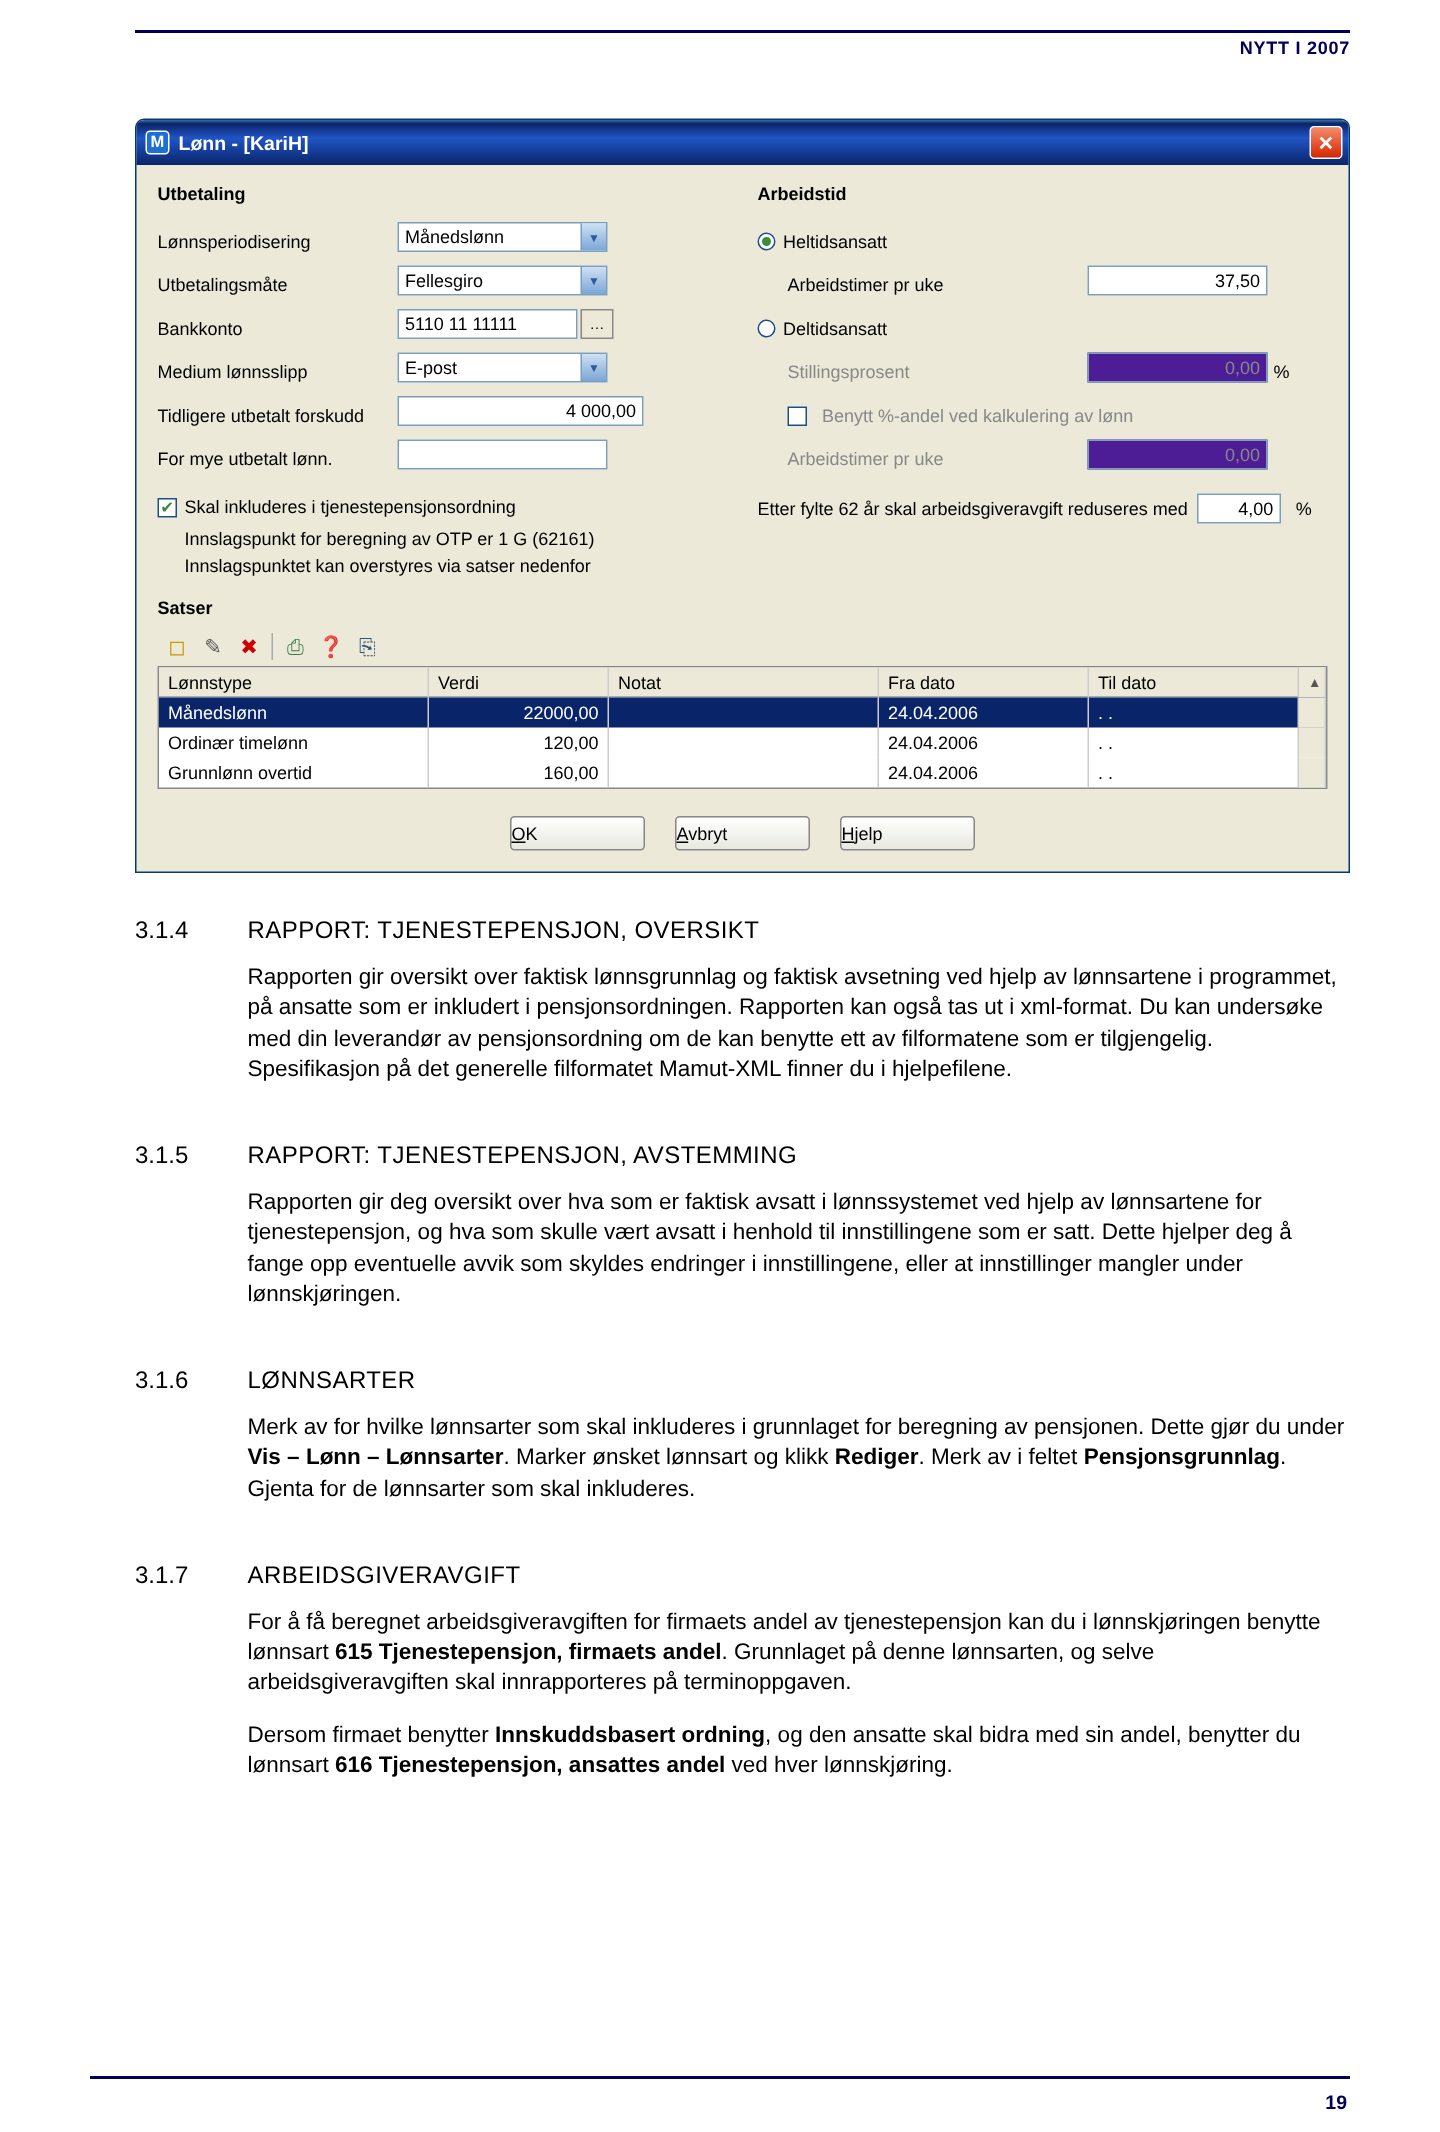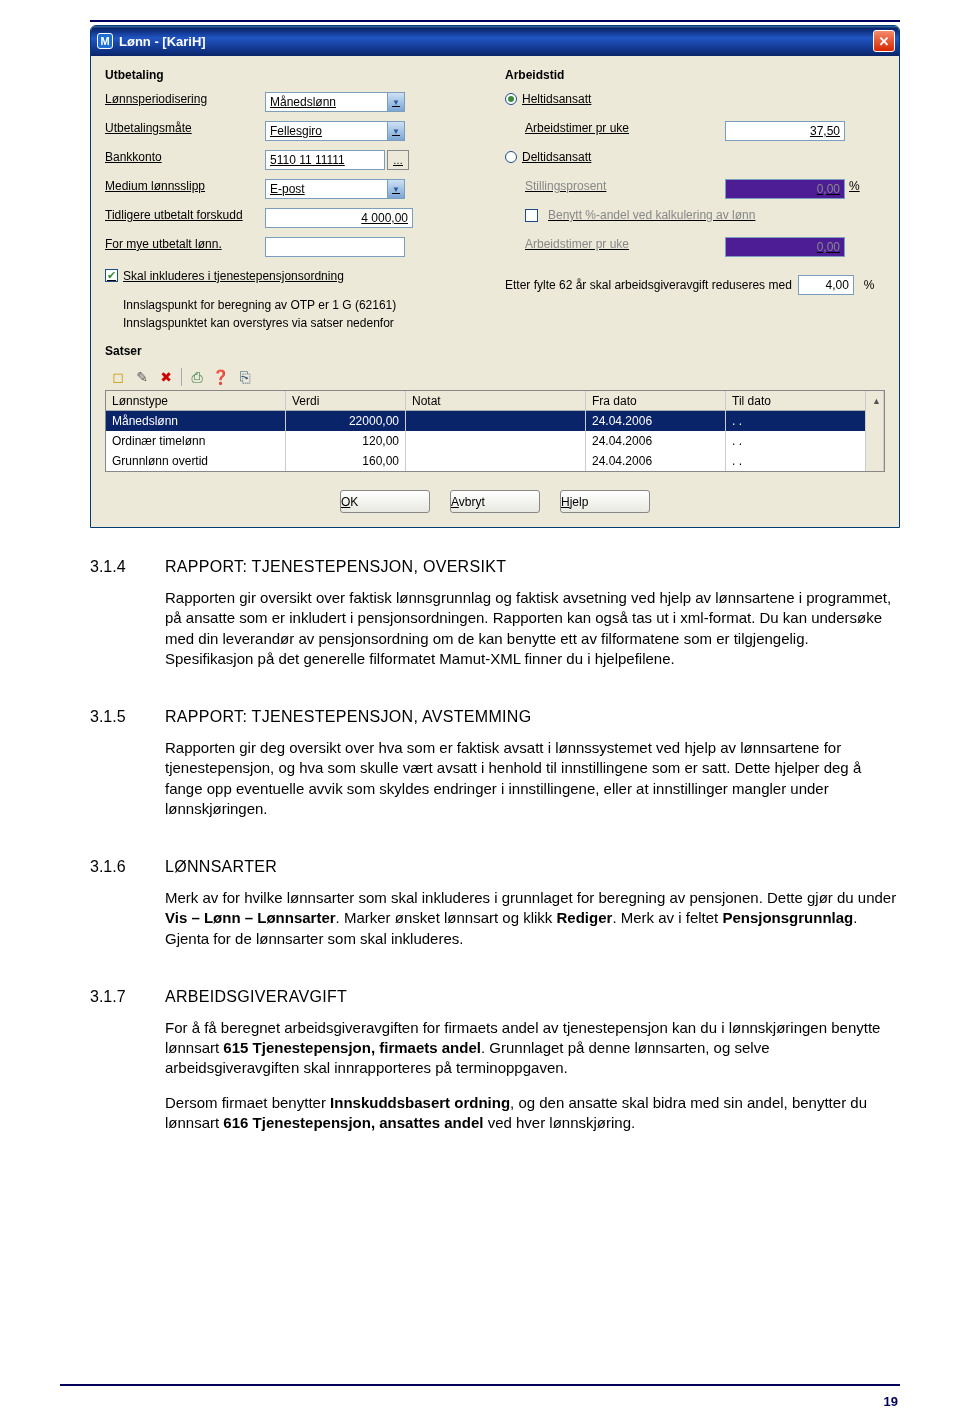--- a/index.html
+++ b/index.html
@@ -86,25 +86,24 @@
   .group {
     flex: 1;
   }
   .group-title {
     font-weight: bold;
     font-size: 12px;
     margin-bottom: 10px;
   }
   .field-row {
     display: flex;
-    align-items: flex-start;
+    align-items: flex-end;
     margin-bottom: 7px;
     font-size: 12px;
     min-height: 22px;
-    text-decoration: underline;
   }
   .field-label {
     width: 160px;
     flex-shrink: 0;
   }
   .field-label.radio {
     width: auto;
     display: flex;
     align-items: center;
     gap: 5px;
@@ -300,20 +299,23 @@
     color: #00005a;
     font-size: 13px;
     font-weight: bold;
   }
 </style>
 </head>
 <body>
 
 <div class="page">
   <div class="header-line"></div>
+  <div class="header-row">
+      <span>NYTT I 2007</span>
+    </div>
 
   <div class="app-window">
     <div class="titlebar">
       <div class="app-icon">
           <span>M</span>
         </div>
       <div class="title">Lønn - [KariH]</div>
       <div class="close-btn">
           <span>✕</span>
         </div>
@@ -347,21 +349,21 @@
           </div>
           <div class="field-row">
             <div class="field-label">Medium lønnsslipp</div>
             <div class="combo">
               <div class="combo-text">E-post</div>
               <div class="combo-btn">▼</div>
             </div>
           </div>
           <div class="field-row">
             <div class="field-label">Tidligere utbetalt forskudd</div>
-            <input class="text-input" style="width: 148px; padding-left: 28px;" value="4 000,00">
+            <input class="text-input" style="width: 164px; padding-left: 28px;" value="4 000,00">
           </div>
           <div class="field-row">
             <div class="field-label">For mye utbetalt lønn.</div>
             <input class="text-input" style="width: 140px;" value="">
           </div>
 
           <div class="field-row" style="margin-top:10px">
             <span class="checkbox-sq">✔</span>
             <span>Skal inkluderes i tjenestepensjonsordning</span>
           </div>

